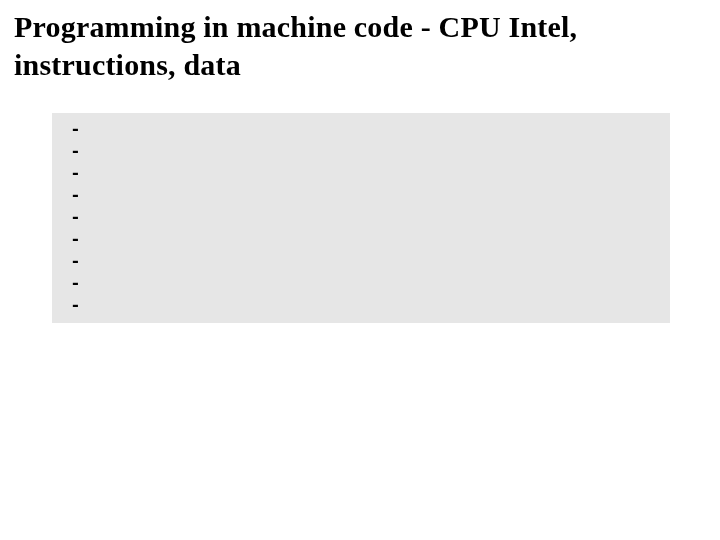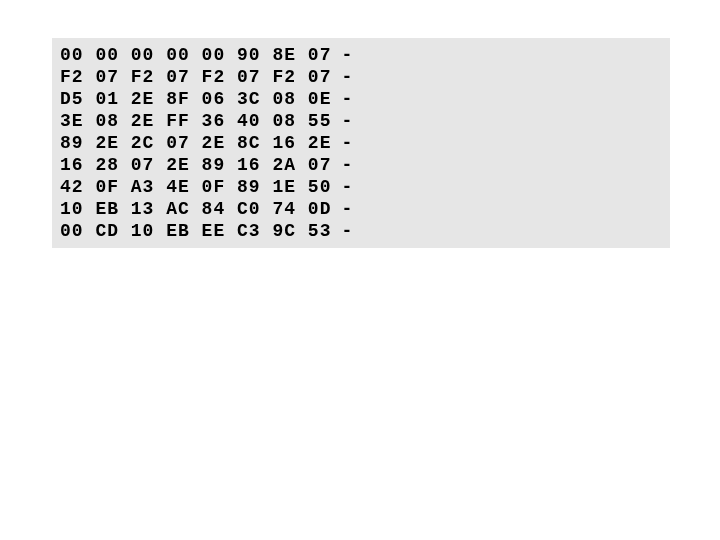--- a/index.html
+++ b/index.html
@@ -47,31 +47,23 @@
     line-height: 22px;
     color: #000;
     white-space: pre;
     padding: 0 10px;
   }
 </style>
 </head>
 <body>
 
 <div class="page">
+  <h1 class="title">Programming in machine code - CPU Intel, instructions, data</h1>
 
   <div class="hexblock">
-    <div class="hexside" id="hex-left">00 00 00 00 00 90 8E 07
-F2 07 F2 07 F2 07 F2 07
-D5 01 2E 8F 06 3C 08 0E
-3E 08 2E FF 36 40 08 55
-89 2E 2C 07 2E 8C 16 2E
-16 28 07 2E 89 16 2A 07
-42 0F A3 4E 0F 89 1E 50
-10 EB 13 AC 84 C0 74 0D
-00 CD 10 EB EE C3 9C 53</div>
     <div class="hexsep" id="hex-sep">-
 -
 -
 -
 -
 -
 -
 -
 -</div>
   </div>

